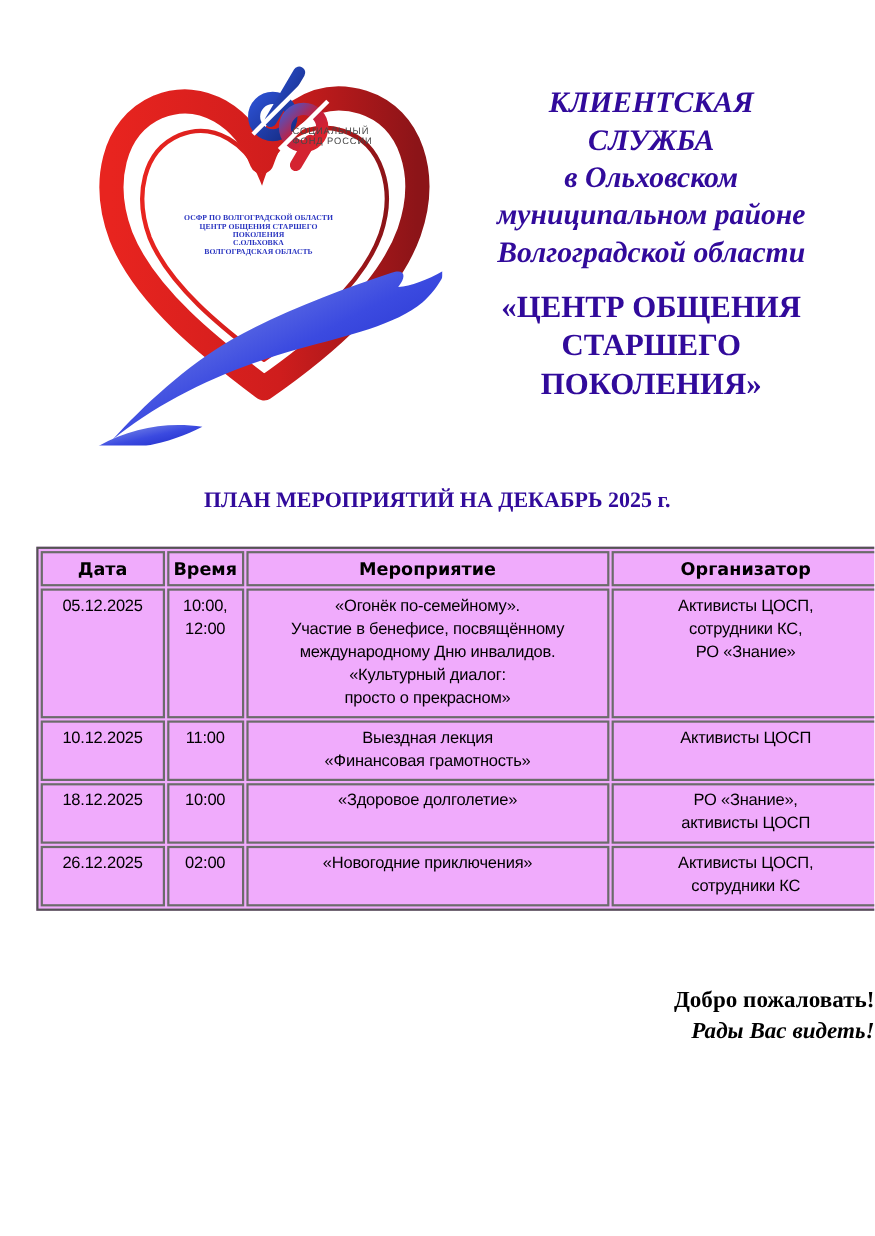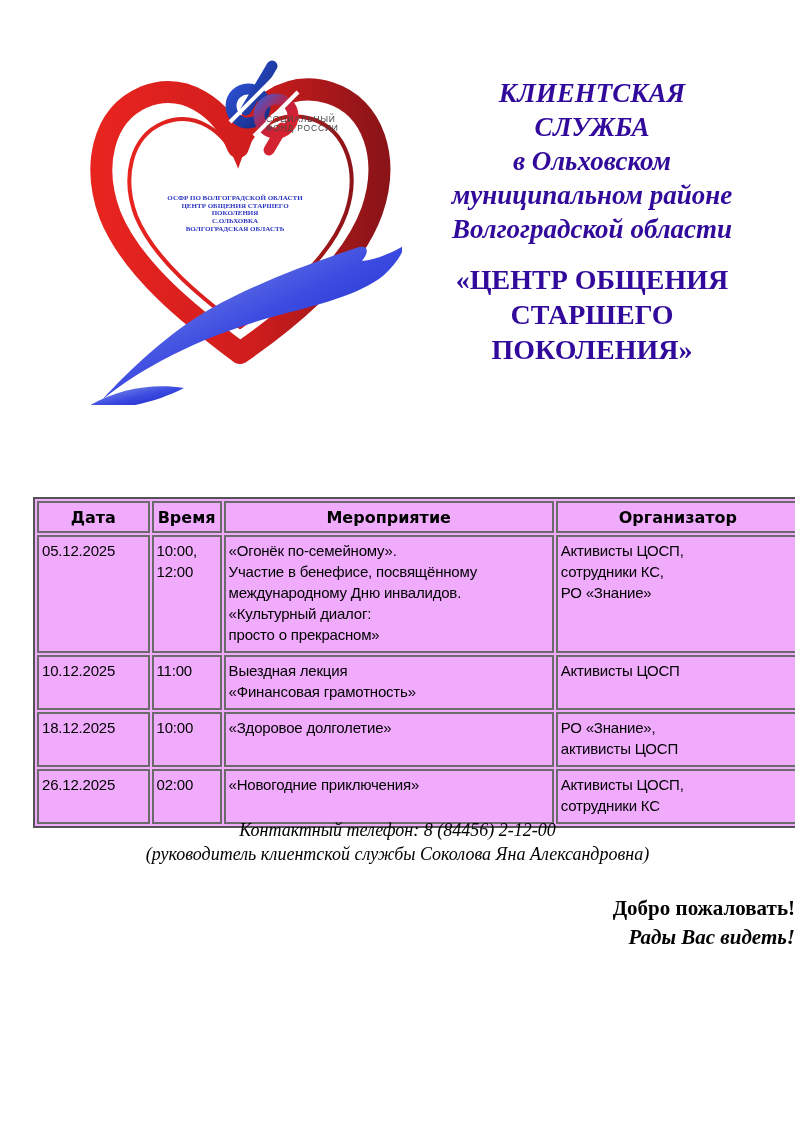--- a/index.html
+++ b/index.html
@@ -78,21 +78,21 @@
     font-weight:bold;font-size:16px;
     padding:4px 2px;height:32px;
     text-align:center;vertical-align:middle;
     color:#000;
   }
   .events-table td{
     border:2px solid var(--border-cell);
     font-family:"Liberation Sans", sans-serif;
     font-size:15px;line-height:21px;letter-spacing:-0.2px;
     padding:3px 3px 6px 3px;
-    text-align:left;vertical-align:top;
+    text-align:center;vertical-align:top;
     white-space:pre-line;color:#000;
   }
   
   .contact{
     position:absolute;left:0;top:818px;width:100%;
     text-align:center;font-style:italic;
     font-size:18px;line-height:24px;color:#000;
   }
   .welcome{
     position:absolute;left:0;top:894px;width:100%;
@@ -163,20 +163,21 @@
     <div class="title-main">КЛИЕНТСКАЯ
 СЛУЖБА
 в Ольховском
 муниципальном районе
 Волгоградской области</div>
     <div class="title-sub">«ЦЕНТР ОБЩЕНИЯ
 СТАРШЕГО
 ПОКОЛЕНИЯ»</div>
   </div>
 
+  <div class="plan-heading">ПЛАН МЕРОПРИЯТИЙ НА ДЕКАБРЬ 2025 г.</div>
 
   <table class="events-table">
     <colgroup>
       <col class="c-date">
         <col class="c-time">
         <col class="c-event">
         <col class="c-org">
     </colgroup>
     <thead>
       <tr>
@@ -217,23 +218,19 @@
         <tr>
           <td>26.12.2025</td>
           <td>02:00</td>
           <td>«Новогодние приключения»</td>
           <td>Активисты ЦОСП,
 сотрудники КС</td>
         </tr>
       </tbody>
   </table>
 
-  <div class="contact">
-    <div>Контактный телефон: 8 (84456) 2-12-00</div>
-    <div>(руководитель клиентской службы Соколова Яна Александровна)</div>
-  </div>
 
   <div class="welcome">
     <div class="welcome-line1">Добро пожаловать!</div>
     <div class="welcome-line2">Рады Вас видеть!</div>
   </div>
 
 </div>
 
 </body></html>

